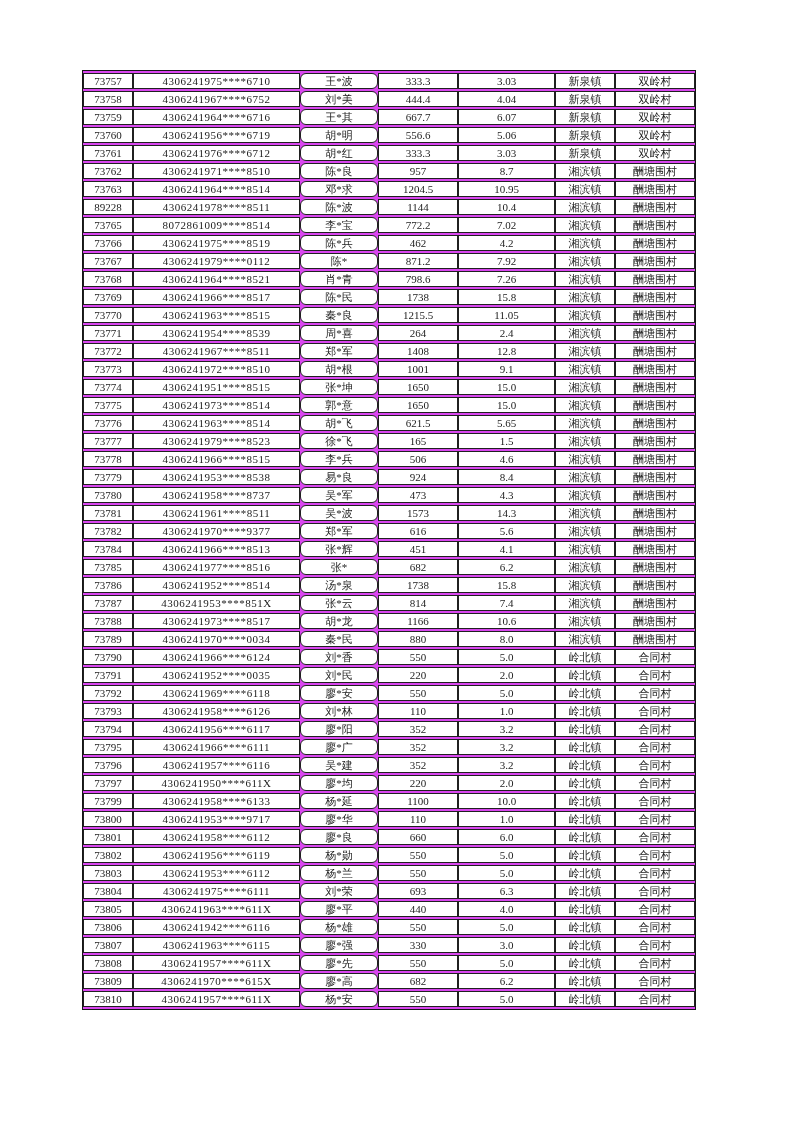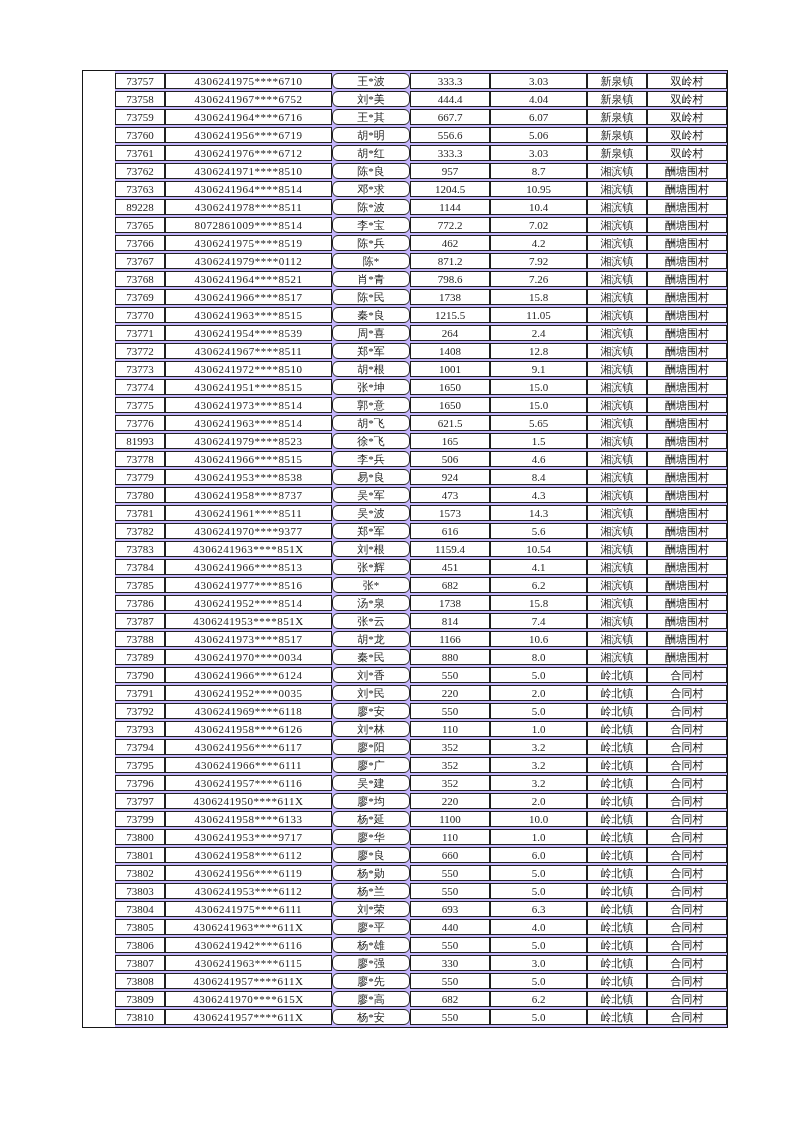--- a/index.html
+++ b/index.html
@@ -23,22 +23,21 @@
     left: 82px;
     top: 70px;
     border: 1px solid #161616;
     background: #ffffff;
   }
   table.subsidy {
     border-collapse: separate;
     border-spacing: 0 2px;
     table-layout: fixed;
     width: 612px;
-    background: #c4b5fd;
-    margin-left: 32px;
+    background: #d946ef;
   }
   table.subsidy td {
     box-sizing: border-box;
     border: 1px solid #202020;
     height: 16px;
     padding: 0 1px;
     text-align: center;
     vertical-align: middle;
     font-size: 11px;
     line-height: 13px;
@@ -241,21 +240,21 @@
           <tr>
             <td class="c-serial">73776</td>
             <td class="c-id">4306241963****8514</td>
             <td class="c-name">胡*飞</td>
             <td class="c-amount">621.5</td>
             <td class="c-area">5.65</td>
             <td class="c-town">湘滨镇</td>
             <td class="c-village">酬塘围村</td>
           </tr>
           <tr>
-            <td class="c-serial">81993</td>
+            <td class="c-serial">73777</td>
             <td class="c-id">4306241979****8523</td>
             <td class="c-name">徐*飞</td>
             <td class="c-amount">165</td>
             <td class="c-area">1.5</td>
             <td class="c-town">湘滨镇</td>
             <td class="c-village">酬塘围村</td>
           </tr>
           <tr>
             <td class="c-serial">73778</td>
             <td class="c-id">4306241966****8515</td>
@@ -291,29 +290,20 @@
             <td class="c-area">14.3</td>
             <td class="c-town">湘滨镇</td>
             <td class="c-village">酬塘围村</td>
           </tr>
           <tr>
             <td class="c-serial">73782</td>
             <td class="c-id">4306241970****9377</td>
             <td class="c-name">郑*军</td>
             <td class="c-amount">616</td>
             <td class="c-area">5.6</td>
-            <td class="c-town">湘滨镇</td>
-            <td class="c-village">酬塘围村</td>
-          </tr>
-          <tr>
-            <td class="c-serial">73783</td>
-            <td class="c-id">4306241963****851X</td>
-            <td class="c-name">刘*根</td>
-            <td class="c-amount">1159.4</td>
-            <td class="c-area">10.54</td>
             <td class="c-town">湘滨镇</td>
             <td class="c-village">酬塘围村</td>
           </tr>
           <tr>
             <td class="c-serial">73784</td>
             <td class="c-id">4306241966****8513</td>
             <td class="c-name">张*辉</td>
             <td class="c-amount">451</td>
             <td class="c-area">4.1</td>
             <td class="c-town">湘滨镇</td>

